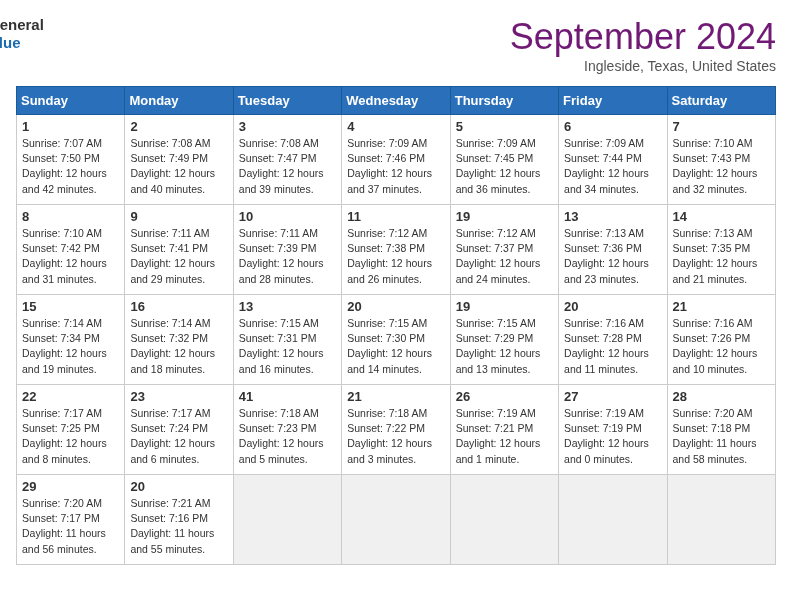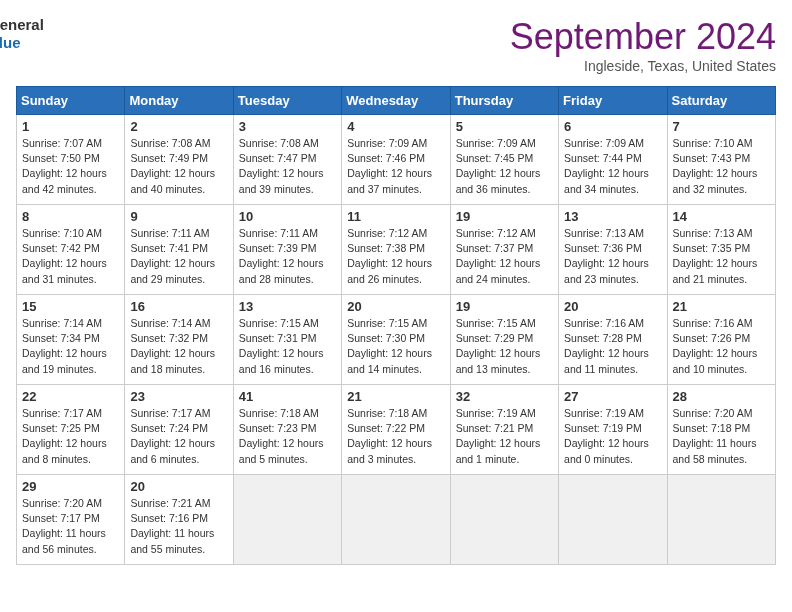--- a/index.html
+++ b/index.html
@@ -200,21 +200,21 @@
         </td>
         <td>
           <span class="day-num">41</span>
           <div class="day-info">Sunrise: 7:18 AM<br>Sunset: 7:23 PM<br>Daylight: 12 hours<br>and 5 minutes.</div>
         </td>
         <td>
           <span class="day-num">21</span>
           <div class="day-info">Sunrise: 7:18 AM<br>Sunset: 7:22 PM<br>Daylight: 12 hours<br>and 3 minutes.</div>
         </td>
         <td>
-          <span class="day-num">32</span>
+          <span class="day-num">26</span>
           <div class="day-info">Sunrise: 7:19 AM<br>Sunset: 7:21 PM<br>Daylight: 12 hours<br>and 1 minute.</div>
         </td>
         <td>
           <span class="day-num">27</span>
           <div class="day-info">Sunrise: 7:19 AM<br>Sunset: 7:19 PM<br>Daylight: 12 hours<br>and 0 minutes.</div>
         </td>
         <td>
           <span class="day-num">28</span>
           <div class="day-info">Sunrise: 7:20 AM<br>Sunset: 7:18 PM<br>Daylight: 11 hours<br>and 58 minutes.</div>
         </td>

